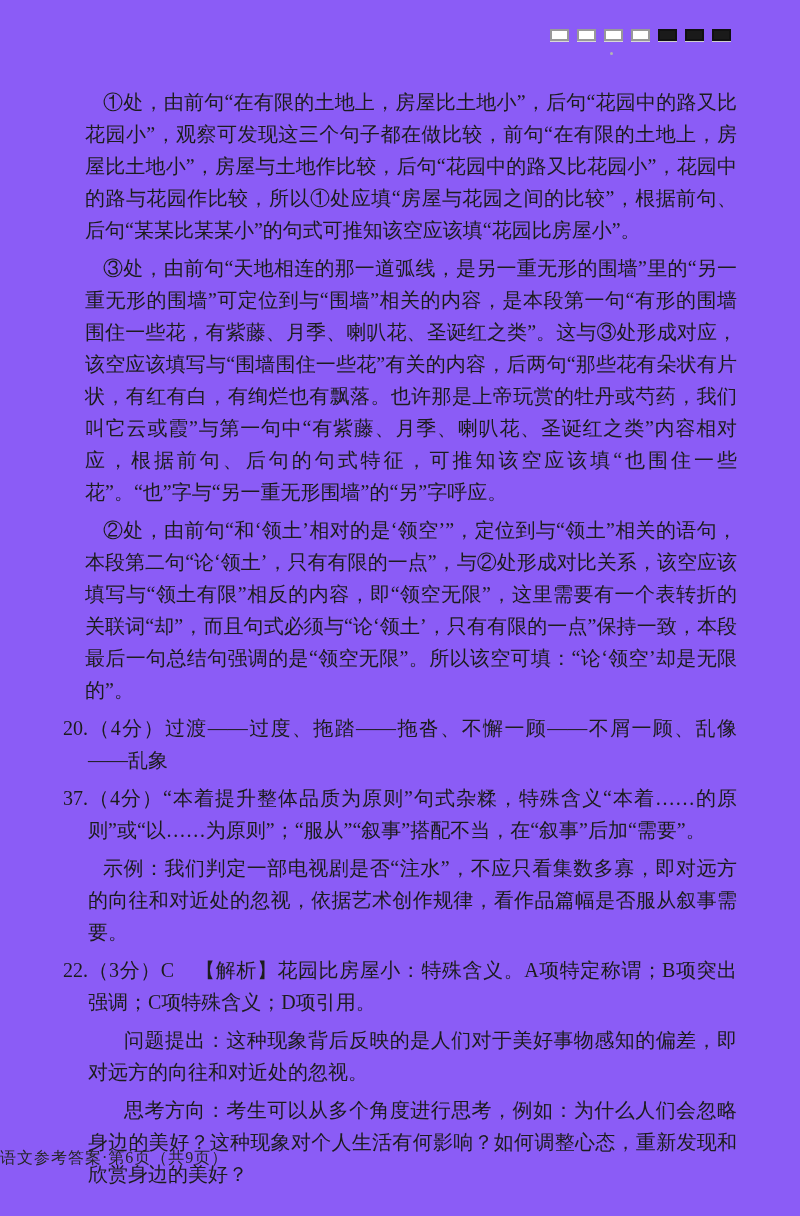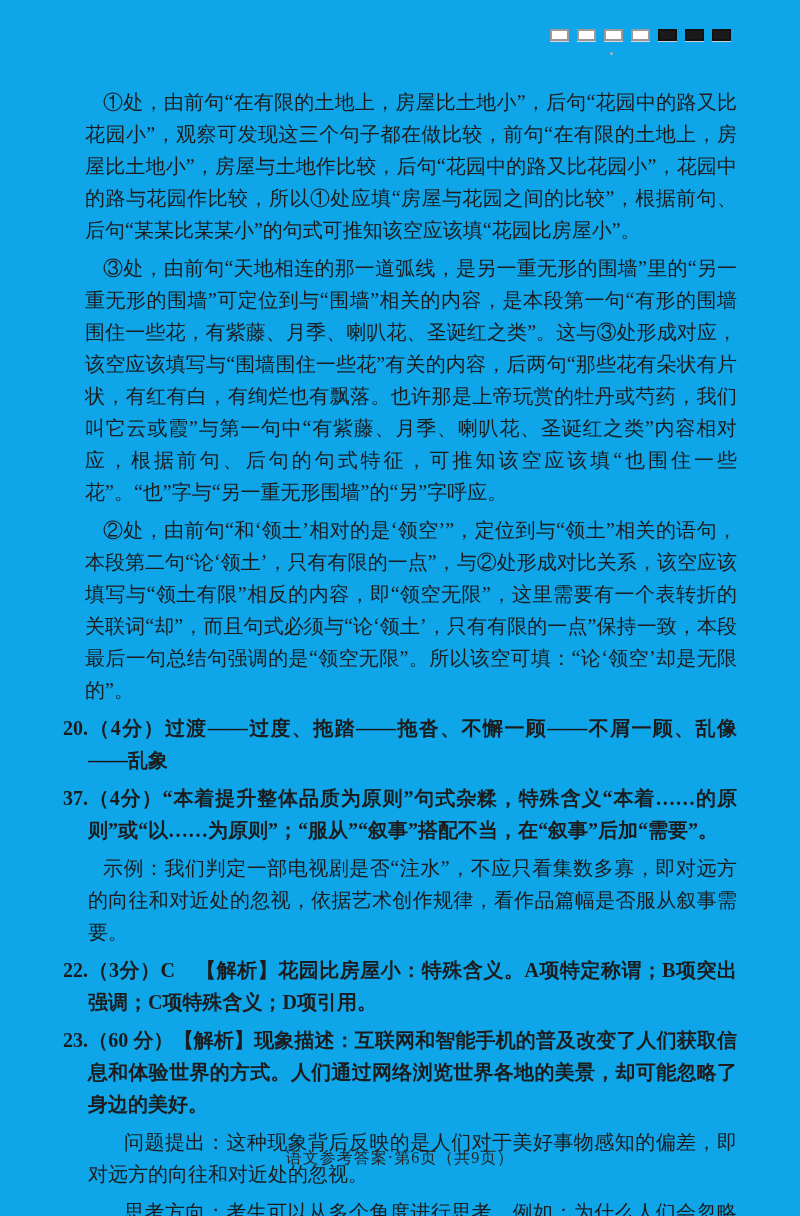--- a/index.html
+++ b/index.html
@@ -1,20 +1,20 @@
 <!DOCTYPE html>
 <html><head>
 <meta charset="utf-8">
 <style>
   html, body { margin: 0; padding: 0; background: #ffffff; }
   .page {
     position: relative;
     width: 800px;
     height: 1216px;
-    background: #0ea5e9;
+    background: #8b5cf6;
     font-family: "Liberation Serif", "DejaVu Serif", serif;
     color: #1c1c1c;
     overflow: hidden;
   }
 
   
   .progress-row {
     position: absolute;
     top: 29px;
     left: 550px;
@@ -47,35 +47,33 @@
   .content p { margin: 0 0 6px 0; }
 
   .exp-para {
     margin-left: 22px !important;
     text-indent: 18px;
   }
 
   .item-main {
     padding-left: 25px;
     text-indent: -25px;
-    font-weight: bold;
   }
   .item-num { display: inline; }
 
   .sub-para { margin-left: 25px !important; }
   .sub-para.indent-1 { text-indent: 15px; }
   .sub-para.indent-2 { text-indent: 36px; }
 
   
   .footer {
     position: absolute;
     top: 1147px;
     left: 0;
     width: 100%;
-    text-align: center;
     font-size: 16px;
     line-height: 22px;
     letter-spacing: 1px;
     color: #262626;
   }
 </style>
 </head>
 <body>
 
 <div class="page">
@@ -97,21 +95,20 @@
     <p class="exp-para">③处，由前句“天地相连的那一道弧线，是另一重无形的围墙”里的“另一重无形的围墙”可定位到与“围墙”相关的内容，是本段第一句“有形的围墙围住一些花，有紫藤、月季、喇叭花、圣诞红之类”。这与③处形成对应，该空应该填写与“围墙围住一些花”有关的内容，后两句“那些花有朵状有片状，有红有白，有绚烂也有飘落。也许那是上帝玩赏的牡丹或芍药，我们叫它云或霞”与第一句中“有紫藤、月季、喇叭花、圣诞红之类”内容相对应，根据前句、后句的句式特征，可推知该空应该填“也围住一些花”。“也”字与“另一重无形围墙”的“另”字呼应。</p>
     <p class="exp-para">②处，由前句“和‘领土’相对的是‘领空’”，定位到与“领土”相关的语句，本段第二句“论‘领土’，只有有限的一点”，与②处形成对比关系，该空应该填写与“领土有限”相反的内容，即“领空无限”，这里需要有一个表转折的关联词“却”，而且句式必须与“论‘领土’，只有有限的一点”保持一致，本段最后一句总结句强调的是“领空无限”。所以该空可填：“论‘领空’却是无限的”。</p>
 
     <p class="item-main"><span class="item-num">20.</span><span>（4分）过渡——过度、拖踏——拖沓、不懈一顾——不屑一顾、乱像——乱象</span></p>
 
     <p class="item-main"><span class="item-num">37.</span><span>（4分）“本着提升整体品质为原则”句式杂糅，特殊含义“本着……的原则”或“以……为原则”；“服从”“叙事”搭配不当，在“叙事”后加“需要”。</span></p>
     <p class="sub-para indent-1">示例：我们判定一部电视剧是否“注水”，不应只看集数多寡，即对远方的向往和对近处的忽视，依据艺术创作规律，看作品篇幅是否服从叙事需要。</p>
 
     <p class="item-main"><span class="item-num">22.</span><span>（3分）C　【解析】花园比房屋小：特殊含义。A项特定称谓；B项突出强调；C项特殊含义；D项引用。</span></p>
 
-    <p class="item-main"><span class="item-num">23.</span><span>（60 分）【解析】现象描述：互联网和智能手机的普及改变了人们获取信息和体验世界的方式。人们通过网络浏览世界各地的美景，却可能忽略了身边的美好。</span></p>
     <p class="sub-para indent-2">问题提出：这种现象背后反映的是人们对于美好事物感知的偏差，即对远方的向往和对近处的忽视。</p>
     <p class="sub-para indent-2">思考方向：考生可以从多个角度进行思考，例如：为什么人们会忽略身边的美好？这种现象对个人生活有何影响？如何调整心态，重新发现和欣赏身边的美好？</p>
 
   </div>
 
   <div class="footer">语文参考答案·第6页（共9页）</div>
 
 </div>
 
 </body></html>

